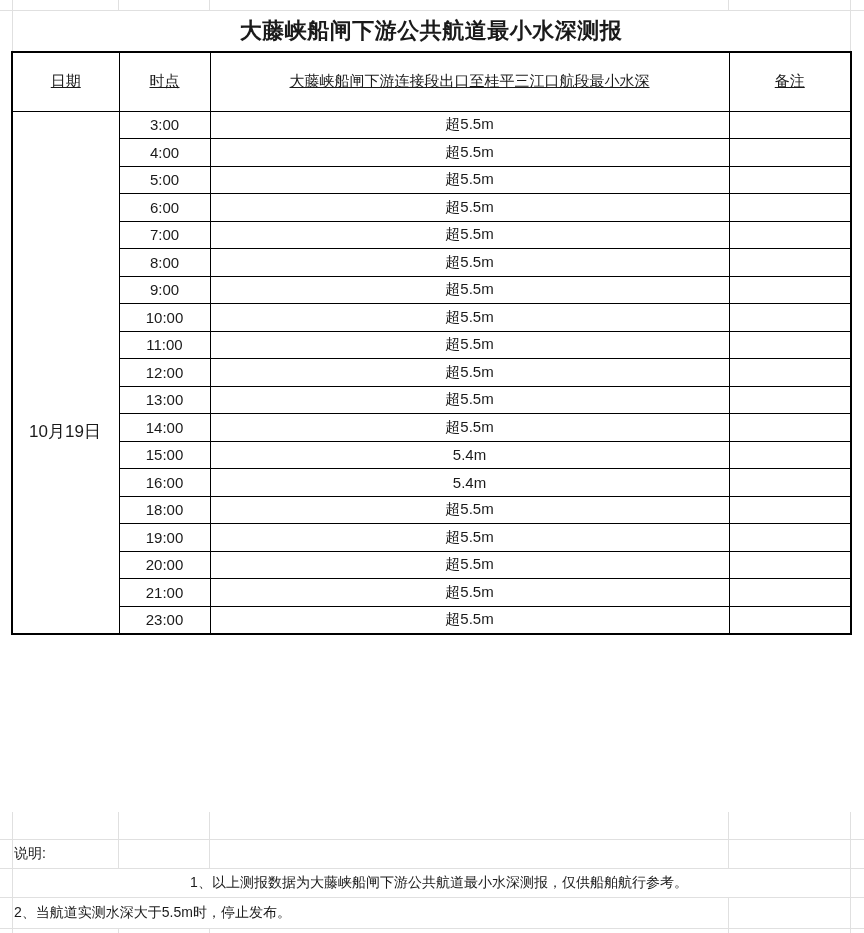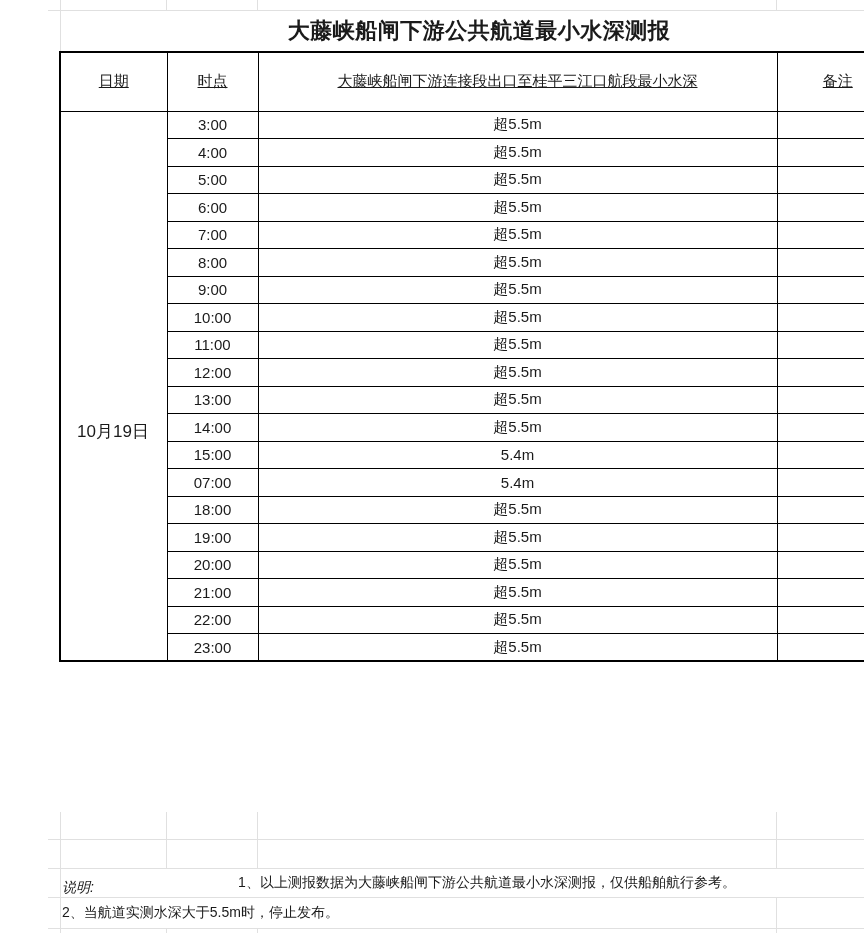--- a/index.html
+++ b/index.html
@@ -5,21 +5,21 @@
   * { box-sizing: border-box; }
   html, body { margin: 0; padding: 0; }
   body {
     width: 864px; height: 933px;
     background: #ffffff;
     color: #1a1a1a;
     font-family: "Liberation Sans", "DejaVu Sans", sans-serif;
     position: relative;
     overflow: hidden;
   }
-  .sheet { position: absolute; inset: 0; margin-left: 48px; }
+  .sheet { position: absolute; inset: 0; }
 
   
   .gl { position: absolute; background: #e0e0e0; }
   .gl.h { height: 1px; left: 0; width: 864px; }
   .gl.v { width: 1px; }
 
   
   .title {
     position: absolute;
     left: 12px; top: 10px; width: 838px; height: 42px;
@@ -64,21 +64,21 @@
   }
 
   
   .note-label, .note-line {
     position: absolute;
     left: 0; width: 864px;
     padding-left: 14px;
     font-size: 14px;
     white-space: nowrap;
   }
-  .note-label { top: 873px; height: 29px; line-height: 29px; font-style: italic; }
+  .note-label { top: 839px; height: 29px; line-height: 29px; }
   .note-line.n1 { top: 868px; height: 29px; line-height: 29px; text-align: center; }
   .note-line.n2 { top: 897px; height: 31px; line-height: 31px; }
 </style>
 </head>
 <body>
 
 <div class="sheet">
 
   <div class="gl h" style="top:10px"></div>
   <div class="gl h" style="top:839px"></div>
@@ -208,21 +208,21 @@
 
         <tr>
           <td class="date-cell"></td>
           <td class="time-cell">15:00</td>
           <td class="depth-cell">5.4m</td>
           <td class="remark-cell"></td>
         </tr>
 
         <tr>
           <td class="date-cell"></td>
-          <td class="time-cell">07:00</td>
+          <td class="time-cell">16:00</td>
           <td class="depth-cell">5.4m</td>
           <td class="remark-cell"></td>
         </tr>
 
 
         <tr>
           <td class="date-cell"></td>
           <td class="time-cell">18:00</td>
           <td class="depth-cell">超5.5m</td>
           <td class="remark-cell"></td>
@@ -242,26 +242,20 @@
           <td class="remark-cell"></td>
         </tr>
 
         <tr>
           <td class="date-cell"></td>
           <td class="time-cell">21:00</td>
           <td class="depth-cell">超5.5m</td>
           <td class="remark-cell"></td>
         </tr>
 
-        <tr>
-          <td class="date-cell"></td>
-          <td class="time-cell">22:00</td>
-          <td class="depth-cell">超5.5m</td>
-          <td class="remark-cell"></td>
-        </tr>
 
         <tr>
           <td class="date-cell"></td>
           <td class="time-cell">23:00</td>
           <td class="depth-cell">超5.5m</td>
           <td class="remark-cell"></td>
         </tr>
       </tbody>
   </table>
 

